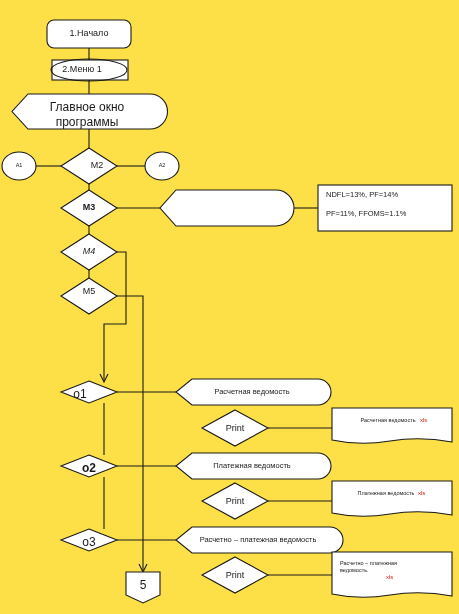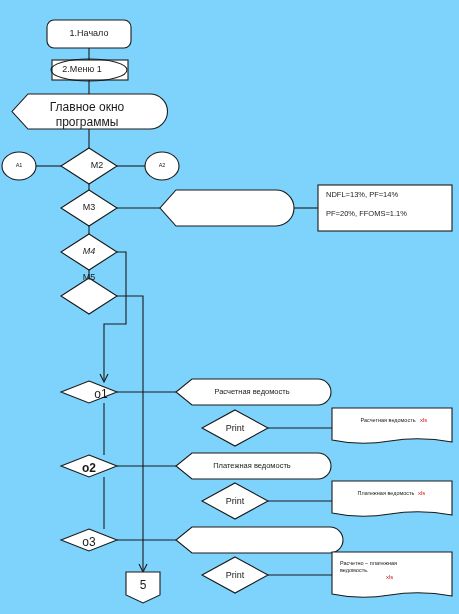--- a/index.html
+++ b/index.html
@@ -7,21 +7,21 @@
     padding: 0;
     background: #ffffff;
   }
   body {
     font-family: "Liberation Sans", sans-serif;
   }
   #canvas {
     position: relative;
     width: 459px;
     height: 614px;
-    background: #7dd3fc;
+    background: #fde047;
     overflow: hidden;
   }
   #canvas svg {
     position: absolute;
     left: 0;
     top: 0;
   }
   .lbl {
     position: absolute;
     text-align: center;
@@ -151,51 +151,52 @@
 
   <div class="lbl sz8" style="left:22px; top:100px; width:130px;">Главное окно
 программы</div>
 
   <div class="lbl sz55" style="left:4px; top:162px; width:30px;">A1</div>
 
   <div class="lbl sz9" style="left:69px; top:160px; width:56px;">M2</div>
 
   <div class="lbl sz55" style="left:147px; top:162px; width:30px;">A2</div>
 
-  <div class="lbl sz9" style="left:61px; top:202px; width:56px;">M3</div>
+  <div class="lbl sz9" style="left:61px; top:202px; width:56px;font-weight:bold;">M3</div>
 
 
   <div class="lbl sz75 left" style="left:326px; top:190px; width:124px;">NDFL=13%, PF=14%
 
-PF=20%, FFOMS=1.1%</div>
+PF=11%, FFOMS=1.1%</div>
 
   <div class="lbl sz9" style="left:61px; top:246px; width:56px;font-style:italic;">M4</div>
 
-  <div class="lbl sz9" style="left:61px; top:272px; width:56px;">M5</div>
-
-  <div class="lbl sz8" style="left:73px; top:387px; width:56px;">o1</div>
+  <div class="lbl sz9" style="left:61px; top:286px; width:56px;">M5</div>
+
+  <div class="lbl sz8" style="left:52px; top:387px; width:56px;">o1</div>
 
   <div class="lbl sz75" style="left:186px; top:387px; width:132px;">Расчетная ведомость</div>
 
   <div class="lbl sz9" style="left:204px; top:423px; width:62px;">Print</div>
 
   <div class="lbl sz55" style="left:338px; top:417px; width:100px;">Расчетная ведомость</div>
   <div class="redmark" style="left:420px; top:417px;">xls</div>
 
   <div class="lbl sz8" style="left:61px; top:461px; width:56px;font-weight:bold;">o2</div>
 
   <div class="lbl sz75" style="left:186px; top:461px; width:132px;">Платежная ведомость</div>
 
   <div class="lbl sz9" style="left:204px; top:496px; width:62px;">Print</div>
 
   <div class="lbl sz55" style="left:336px; top:490px; width:100px;">Платежная ведомость</div>
   <div class="redmark" style="left:418px; top:490px;">xls</div>
 
   <div class="lbl sz8" style="left:61px; top:535px; width:56px;">o3</div>
 
+  <div class="lbl sz75" style="left:186px; top:535px; width:144px;">Расчетно – платежная ведомость</div>
 
   <div class="lbl sz9" style="left:204px; top:570px; width:62px;">Print</div>
 
   <div class="lbl sz55 left" style="left:340px; top:560px; width:104px;">Расчетно – платежная
 ведомость.</div>
   <div class="redmark" style="left:386px; top:574px;">xls</div>
 
   <div class="lbl sz8" style="left:126px; top:578px; width:34px;">5</div>
 
 </div>

